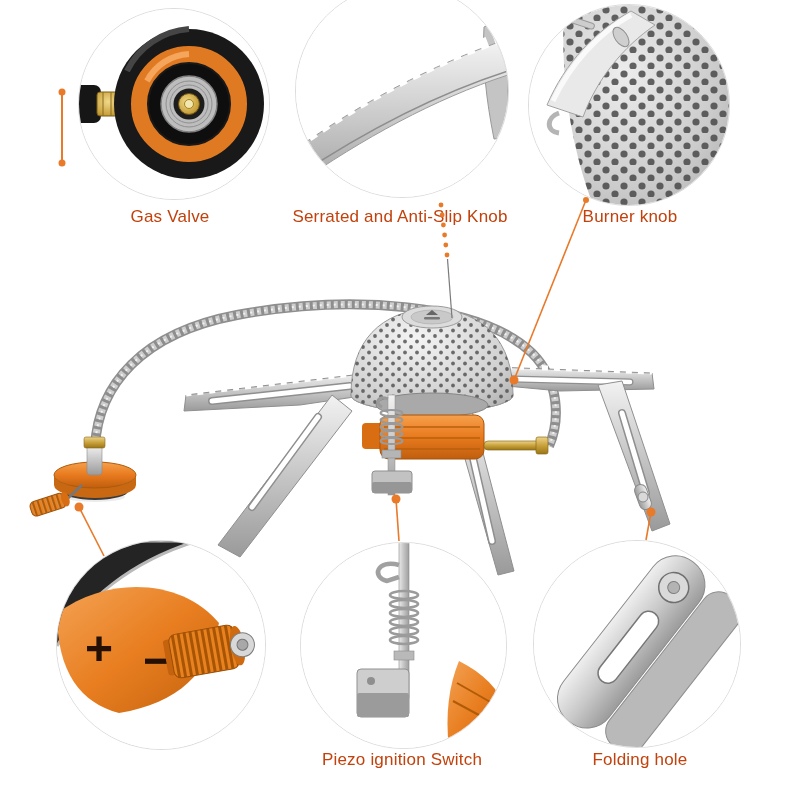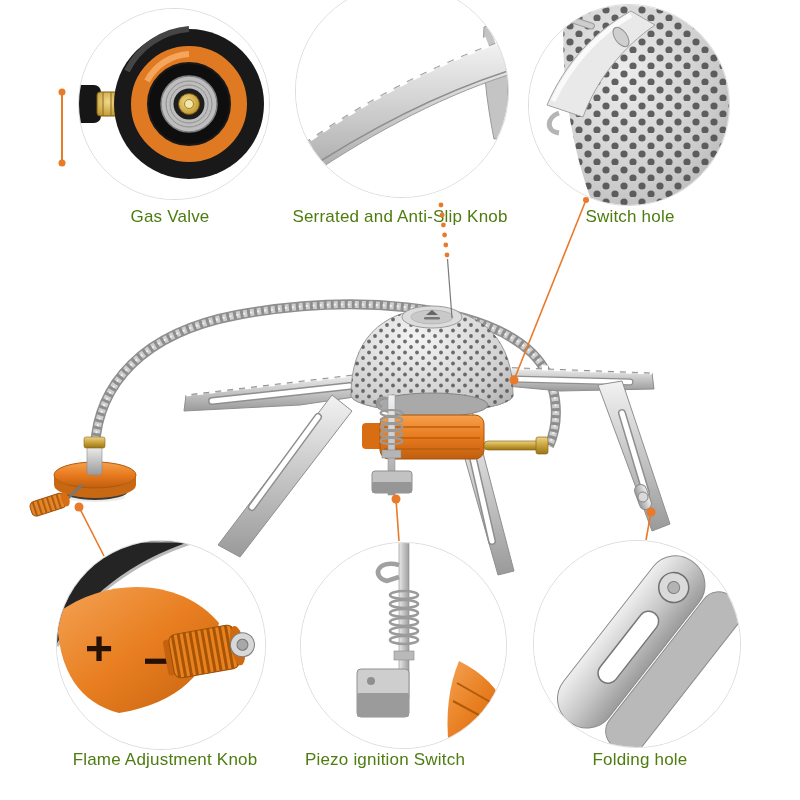--- a/index.html
+++ b/index.html
@@ -2,21 +2,21 @@
 <html><head>
 <meta charset="utf-8">
 <style>
   html,body{margin:0;padding:0;background:#fff;}
   .canvas{position:relative;width:800px;height:800px;background:#fff;overflow:hidden;
           font-family:"Liberation Sans", sans-serif;}
   .stove{position:absolute;left:0;top:245px;width:800px;height:430px;z-index:1;}
   .callout{position:absolute;border-radius:50%;border:1px solid #dcdcdc;overflow:hidden;
            background:#fff;z-index:3;}
   .callout svg{width:100%;height:100%;display:block;}
-  .label{position:absolute;font-size:17px;color:#4d7c0f;text-align:center;z-index:2;
+  .label{position:absolute;font-size:17px;color:#c2410c;text-align:center;z-index:2;
          letter-spacing:.2px;}
   .overlay{position:absolute;left:0;top:0;width:800px;height:800px;z-index:4;pointer-events:none;}
 </style>
 </head>
 <body>
 
 <div class="canvas">
 
   <svg class="stove" viewBox="0 0 800 430">
     <defs>
@@ -284,23 +284,22 @@
         <rect x="62" y="6" width="58" height="202" rx="28" fill="url(#c6m)" stroke="#8a8a8a"></rect>
         <rect x="82" y="70" width="20" height="86" rx="10" fill="#ffffff" stroke="#777" stroke-width="1.5"></rect>
         <circle cx="91" cy="38" r="15" fill="#dadada" stroke="#6f6f6f" stroke-width="1.5"></circle>
         <circle cx="91" cy="38" r="6" fill="#b3b3b3" stroke="#808080"></circle>
       </g>
     </svg>
   </div>
 
   <div class="label" style="left:70px;top:207px;width:200px">Gas Valve</div>
   <div class="label" style="left:240px;top:207px;width:320px">Serrated and Anti-Slip Knob</div>
-  <div class="label" style="left:530px;top:207px;width:200px">Switch hole</div>
-  <div class="label" style="left:35px;top:750px;width:260px">Flame Adjustment Knob</div>
-  <div class="label" style="left:255px;top:750px;width:260px">Piezo ignition Switch</div>
+  <div class="label" style="left:530px;top:207px;width:200px">Burner knob</div>
+  <div class="label" style="left:272px;top:750px;width:260px">Piezo ignition Switch</div>
   <div class="label" style="left:540px;top:750px;width:200px">Folding hole</div>
 
   <svg class="overlay" viewBox="0 0 800 800">
     <g stroke="#e87a2a" fill="#e87a2a">
 
       <line x1="62" y1="92" x2="62" y2="163" stroke-width="2"></line>
       <circle cx="62" cy="92" r="3.5" stroke="none"></circle>
       <circle cx="62" cy="163" r="3.5" stroke="none"></circle>
 
       <circle cx="441" cy="205" r="2.4" stroke="none"></circle>

